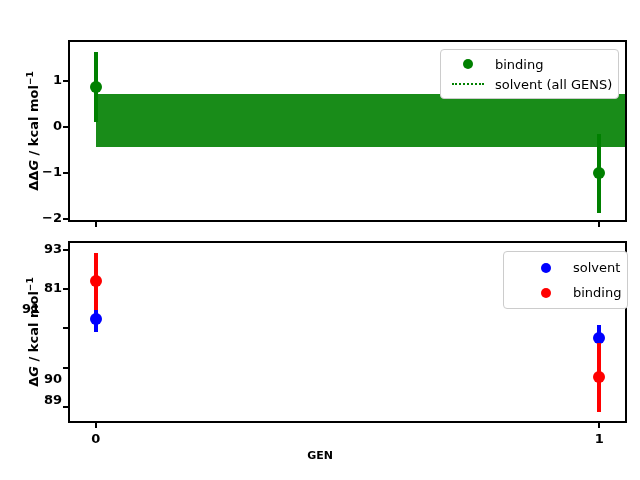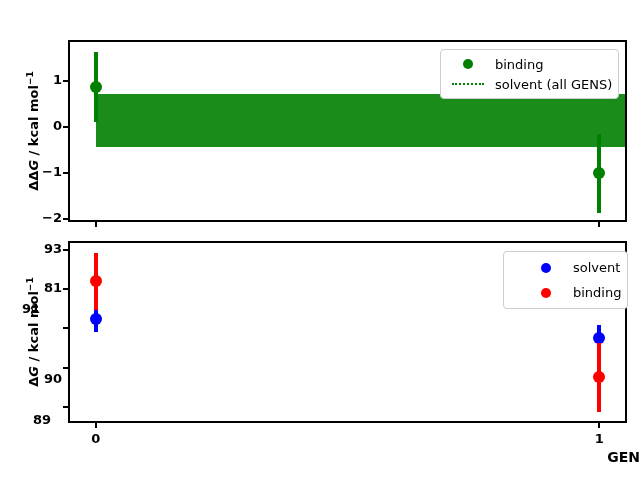--- a/index.html
+++ b/index.html
@@ -7,21 +7,21 @@
        font-family:"DejaVu Sans","Liberation Sans",sans-serif;color:#000;}
   .title{position:absolute;left:0;right:0;top:6px;text-align:center;
          font-size:13px;font-weight:bold;}
   .axes{position:absolute;border:2px solid #000;box-sizing:border-box;background:transparent;}
   .tick{position:absolute;background:#000;}
   .ticklabel{position:absolute;font-size:13px;font-weight:bold;line-height:16px;}
   .ylabel{position:absolute;width:160px;height:16px;text-align:center;
           transform:rotate(-90deg);font-size:13px;font-weight:bold;line-height:16px;white-space:nowrap;}
   .ylabel .it{font-style:italic;}
   .ylabel sup{font-size:9px;}
-  .xlabel{position:absolute;left:0;right:0;text-align:right;font-size:14px;font-weight:bold;}
+  .xlabel{position:absolute;left:0;right:0;text-align:center;font-size:11px;font-weight:bold;}
   .band{position:absolute;opacity:0.9;}
   .ebar{position:absolute;}
   .marker{position:absolute;width:12px;height:12px;border-radius:50%;}
   .legend{position:absolute;background:#fff;border:1px solid #cccccc;border-radius:4px;
           z-index:10;box-sizing:border-box;font-size:13px;}
   .lrow{display:flex;align-items:center;}
   #legend1{padding:4px 6px 4px 7px;}
   #legend1 .lrow{height:20px;}
   #legend2{padding:3px 6px 3px 22px;}
   #legend2 .lrow{height:25px;}
@@ -95,21 +95,21 @@
     <div class="axes" style="left: 68px; top: 241px; width: 559px; height: 182px;"></div>
     <div class="tick" style="left: 63px; top: 249.057px; width: 5px; height: 2px;"></div>
     <div class="ticklabel" style="left: 22px; top: 241.057px; width: 40px; text-align: right;">93</div>
     <div class="tick" style="left: 63px; top: 288.264px; width: 5px; height: 2px;"></div>
     <div class="ticklabel" style="left: 22px; top: 280.264px; width: 40px; text-align: right;">81</div>
     <div class="tick" style="left: 63px; top: 327.471px; width: 5px; height: 2px;"></div>
     <div class="ticklabel" style="left: 22px; top: 301px; width: 40px; ">91</div>
     <div class="tick" style="left: 63px; top: 366.678px; width: 5px; height: 2px;"></div>
     <div class="ticklabel" style="left: 22px; top: 371px; width: 40px; text-align: right;">90</div>
     <div class="tick" style="left: 63px; top: 405.885px; width: 5px; height: 2px;"></div>
-    <div class="ticklabel" style="left: 22px; top: 412px; width: 40px; text-align: center;">89</div>
+    <div class="ticklabel" style="left: 22px; top: 392px; width: 40px; text-align: right;">89</div>
     <div class="tick" style="left: 94.6851px; top: 423px; width: 2px; height: 5px;"></div>
     <div class="ticklabel" style="left: 83.6851px; top: 431px; width: 24px; text-align: center;">0</div>
     <div class="tick" style="left: 598.315px; top: 423px; width: 2px; height: 5px;"></div>
     <div class="ticklabel" style="left: 587.315px; top: 431px; width: 24px; text-align: center;">1</div>
     <div class="ebar" style="left: 93.6851px; top: 305.731px; width: 4px; height: 25.8767px; background: rgb(0, 0, 255);"></div>
     <div class="marker" style="left: 89.6851px; top: 312.67px; background: rgb(0, 0, 255);"></div>
     <div class="ebar" style="left: 597.315px; top: 325.335px; width: 4px; height: 25.8767px; background: rgb(0, 0, 255);"></div>
     <div class="marker" style="left: 593.315px; top: 332.273px; background: rgb(0, 0, 255);"></div>
     <div class="ebar" style="left: 93.6851px; top: 252.802px; width: 4px; height: 57.2423px; background: rgb(255, 0, 0);"></div>
     <div class="marker" style="left: 89.6851px; top: 275.423px; background: rgb(255, 0, 0);"></div>

